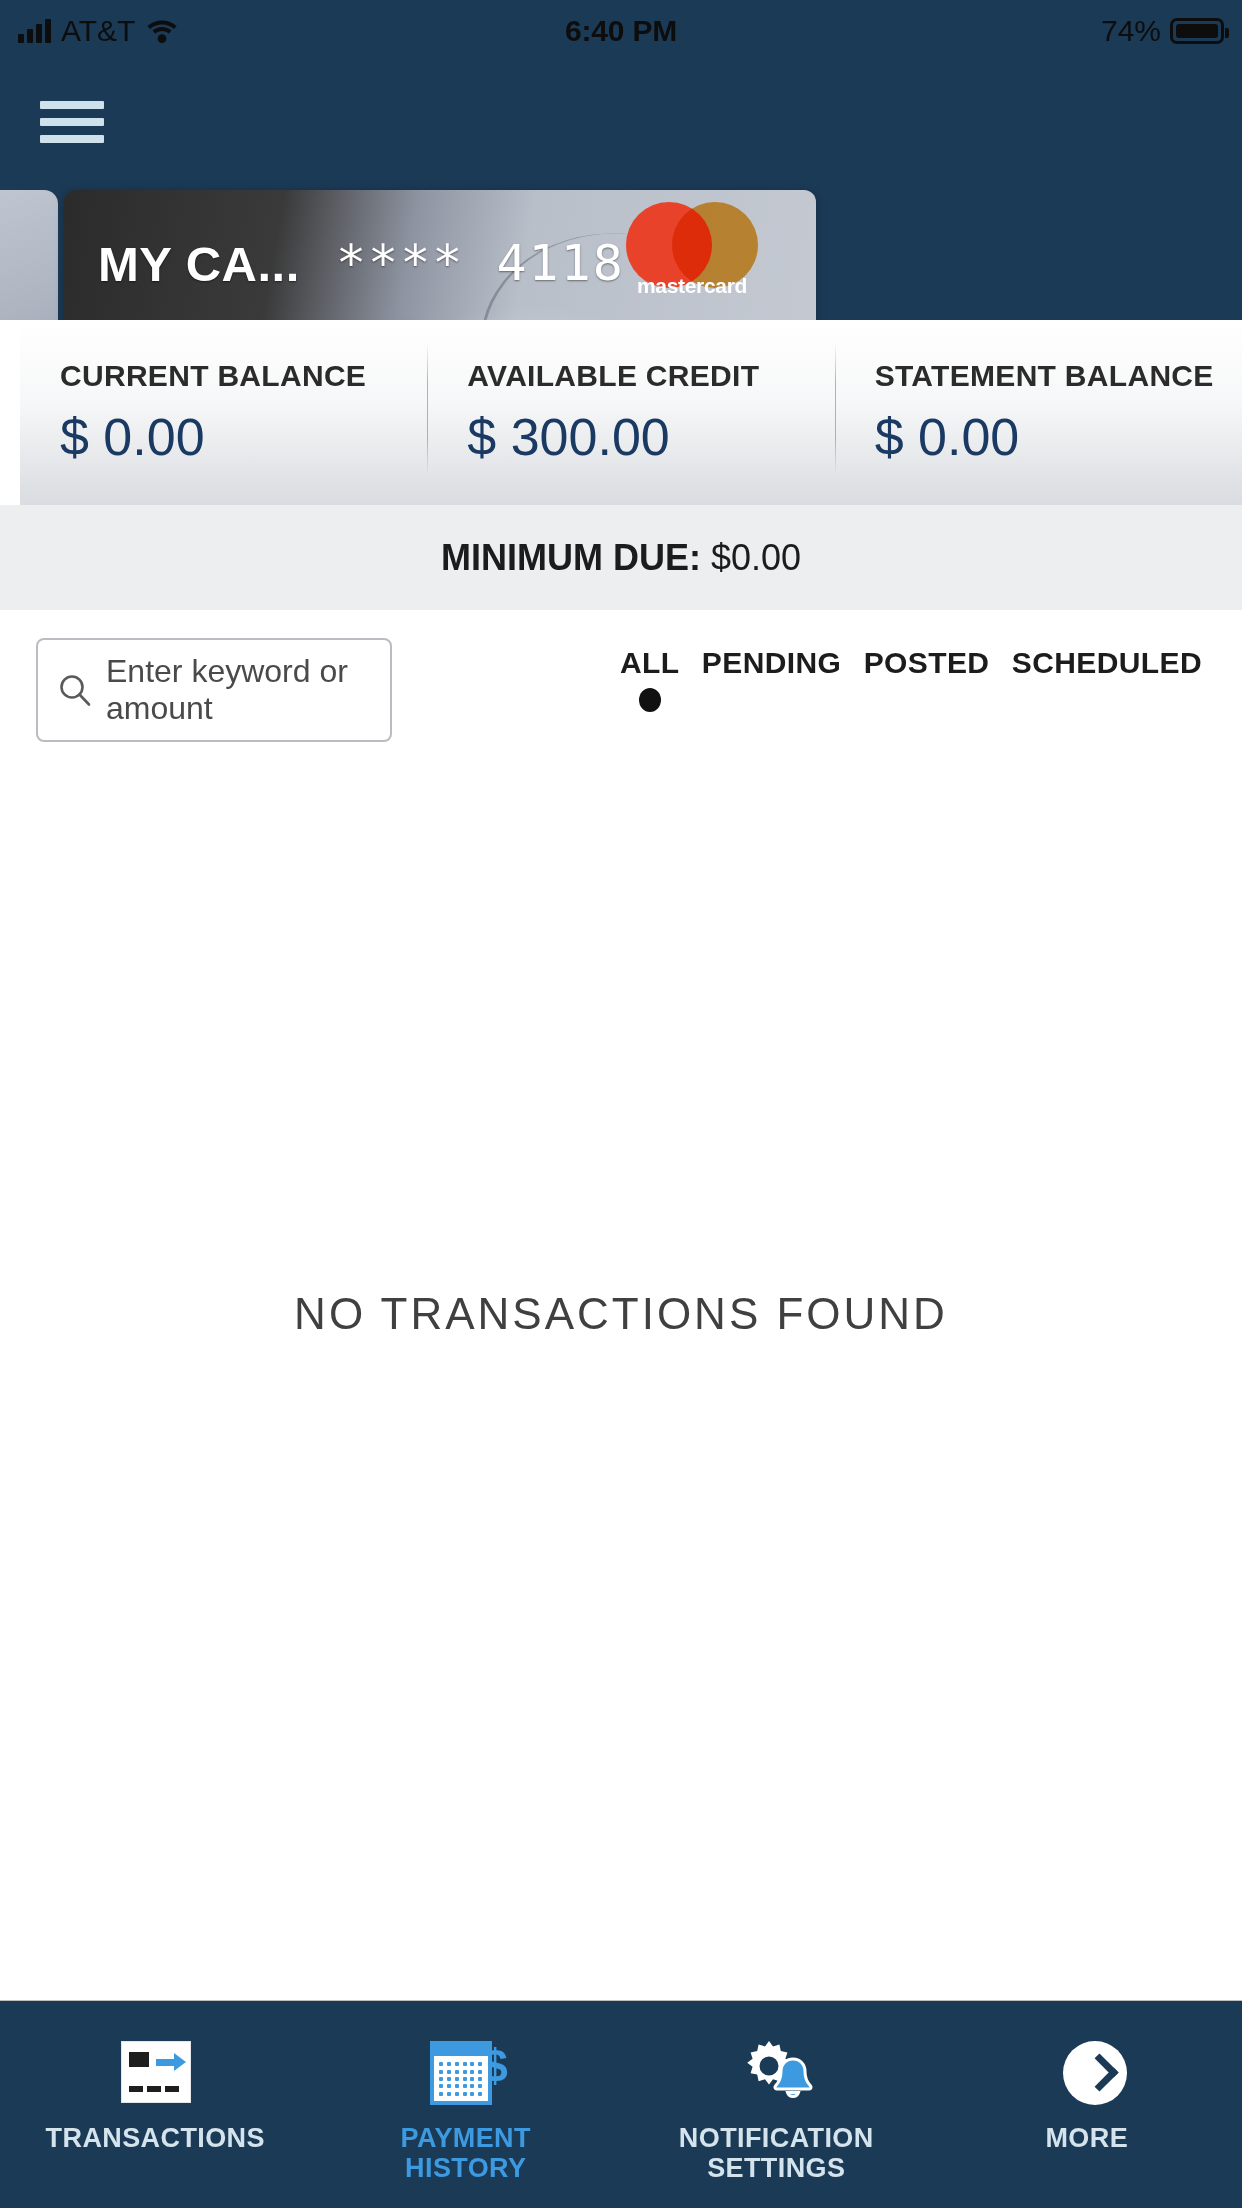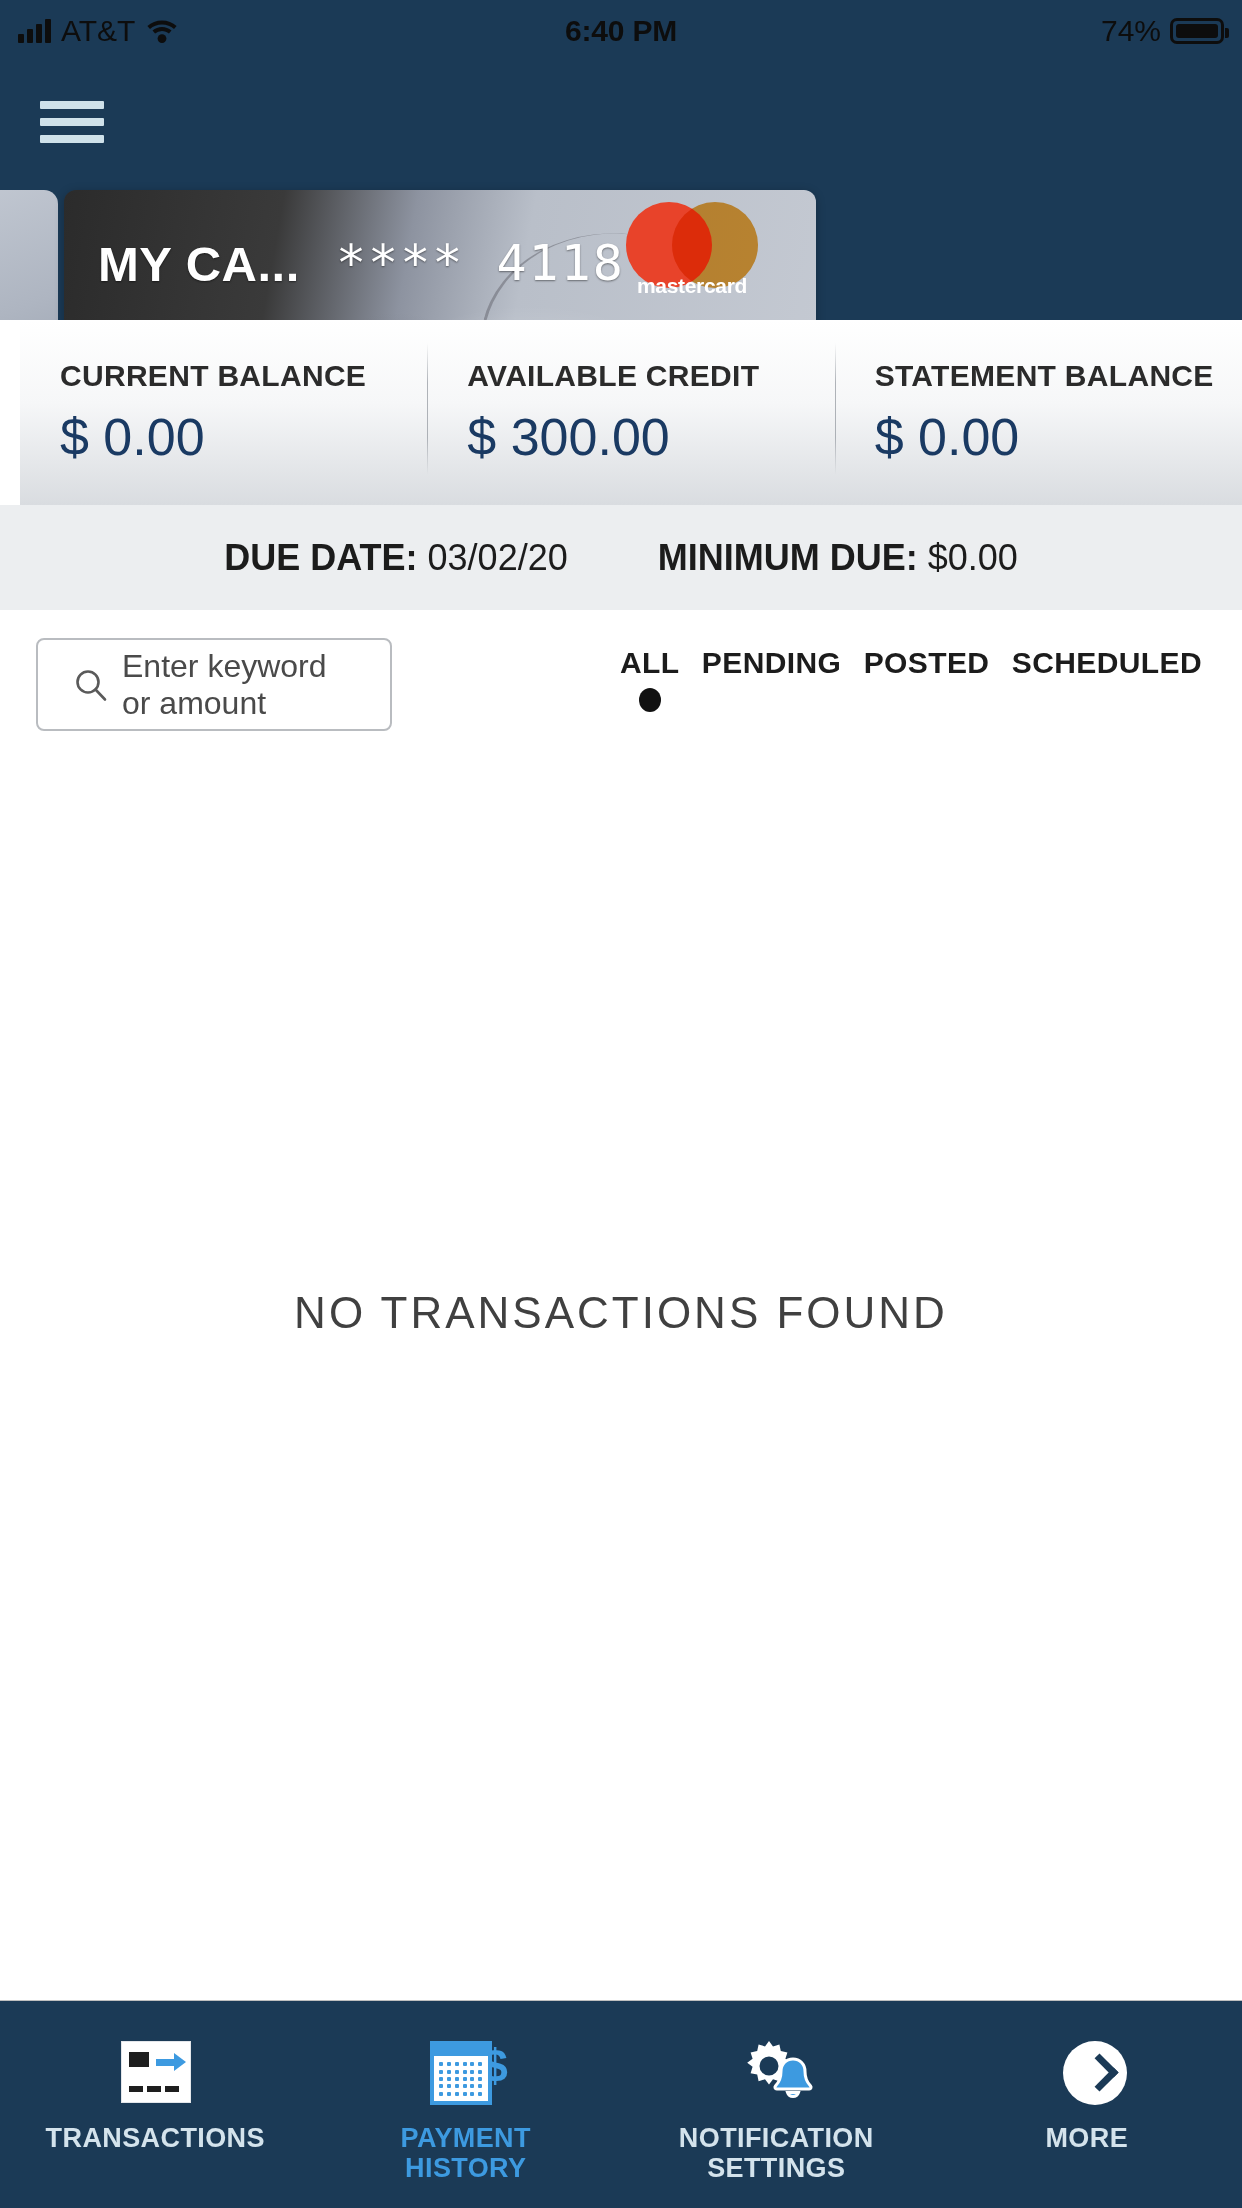--- a/index.html
+++ b/index.html
@@ -123,22 +123,22 @@
   .due-item{ font-size:36px; color:#1c1c1c; white-space:nowrap; }
   .due-item b{ font-weight:700; }
   .due-item span{ font-weight:400; }
 
   
   .filter-bar{
     flex:0 0 130px; background:#ffffff; display:flex; align-items:flex-start;
     padding:28px 34px 0 36px; position:relative;
   }
   .search-box{
-    width:356px; height:93px; border:2px solid #b9bcc0; border-radius:8px;
-    background:#fff; display:flex; align-items:center; padding:0 36px; gap:14px;
+    width:356px; height:104px; border:2px solid #b9bcc0; border-radius:8px;
+    background:#fff; display:flex; align-items:center; padding:0 20px; gap:14px;
   }
   .search-ico{ width:34px; height:34px; flex:0 0 34px; }
   .search-ph{ font-size:32px; color:#4a4a4a; font-weight:400; }
   .tabs{
     position:absolute; left:620px; right:40px; top:36px;
     display:flex; align-items:flex-start; justify-content:space-between;
   }
   .tab{ position:relative; text-align:center; cursor:pointer; }
   .tab-lbl{ font-size:30px; font-weight:700; color:#1c1c1c; letter-spacing:0.4px; white-space:nowrap; }
   .tab-dot{
@@ -270,24 +270,20 @@
       <div class="bal-value">$ 300.00</div>
     </div>
     <div class="bal-col">
       <div class="bal-label">STATEMENT BALANCE</div>
       <div class="bal-value">$ 0.00</div>
     </div>
   </div>
 
   <div class="due-row">
     <div class="due-item">
-      <b>DUE DATE:</b>
-      <span>03/02/20</span>
-    </div>
-    <div class="due-item">
       <b>MINIMUM DUE:</b>
       <span>$0.00</span>
     </div>
   </div>
 
   <div class="filter-bar">
     <div class="search-box">
       <span class="search-ico">
         <svg viewBox="0 0 34 34" width="34" height="34">
             <circle cx="14" cy="14" r="10.5" fill="none" stroke="#5a5a5a" stroke-width="2.6"></circle>

